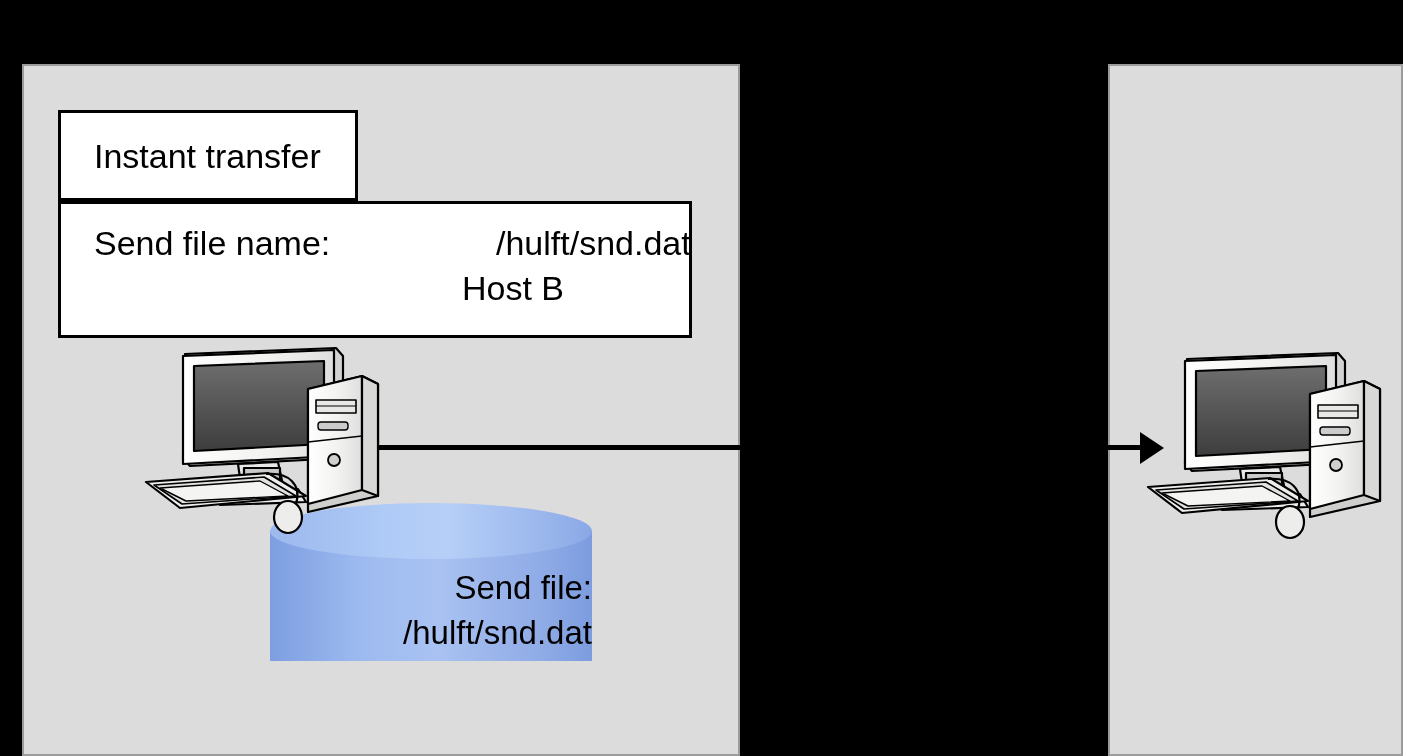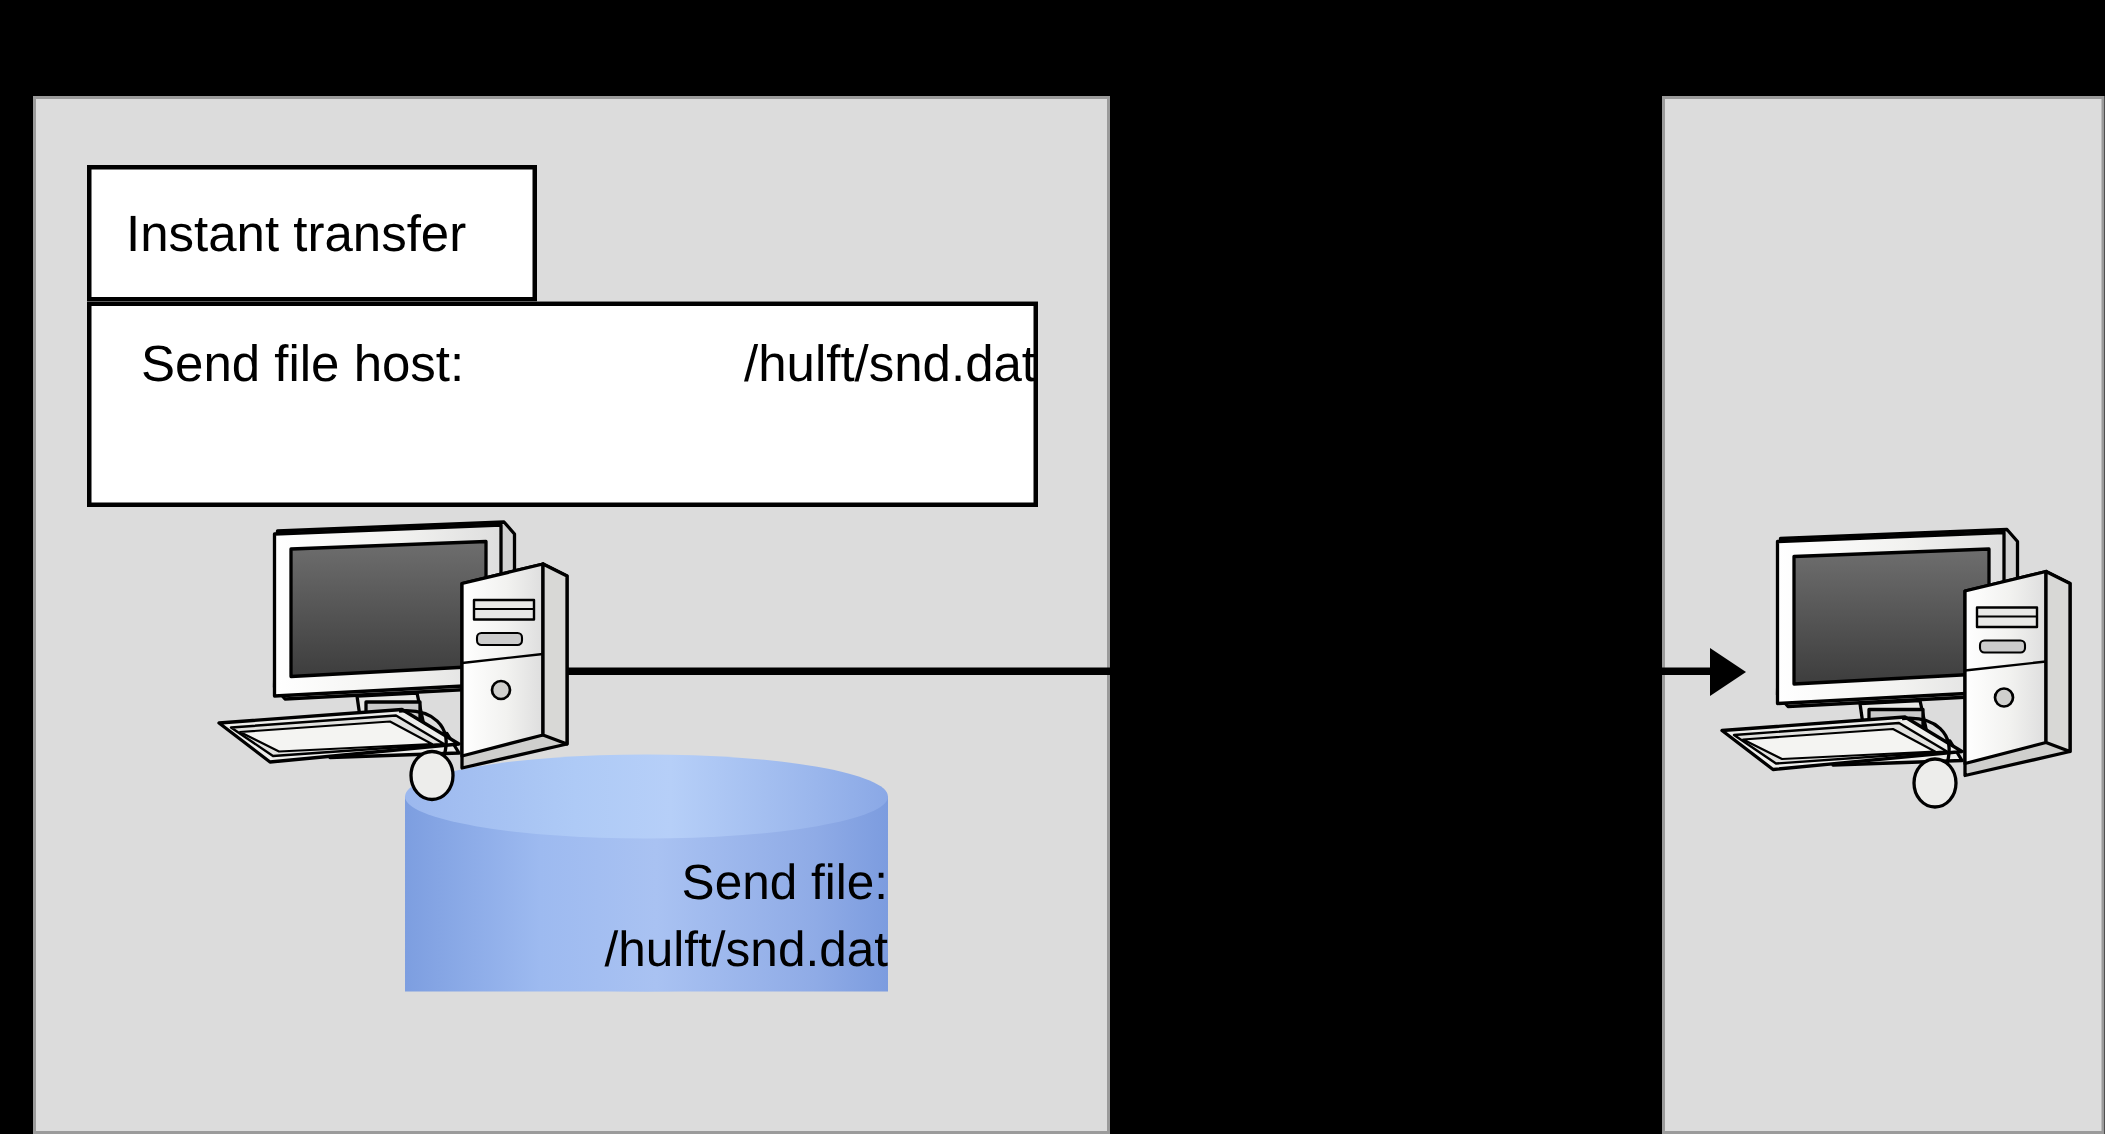--- a/index.html
+++ b/index.html
@@ -23,21 +23,21 @@
   #panel-right{left:1108px;top:64px; width:295px; height:692px;}
 
   
   .callout-tab{
     position:absolute;
     left:58px; top:110px; width:300px; height:91px;
     background:#ffffff;
     border:3px solid #000000;
     box-sizing:border-box;
     display:flex; align-items:center;
-    padding-left:23px;
+    padding-left:33px;
     z-index:5;
   }
   .callout-body{
     position:absolute;
     left:58px; top:201px; width:634px; height:137px;
     background:#ffffff;
     border:3px solid #000000;
     box-sizing:border-box;
     padding:17px 0 0 33px;
     z-index:4;
@@ -216,20 +216,21 @@
       <circle cx="196" cy="116" r="6" fill="#cfcfcd" stroke-width="1.8"></circle>
     </g>
   </svg>
 
   <div class="callout-tab">
     <div class="callout-title">Instant transfer</div>
   </div>
 
   <div class="callout-body">
     <div class="kvrow">
-      <span class="kvkey">Send file host:</span>
+      <span class="kvkey">Send file name:</span>
       <span class="kvval indent-far">/hulft/snd.dat</span>
     </div>
     <div class="kvrow">
+      <span class="kvval indent-near">Host B</span>
     </div>
   </div>
 
 </div>
 
 </body></html>

